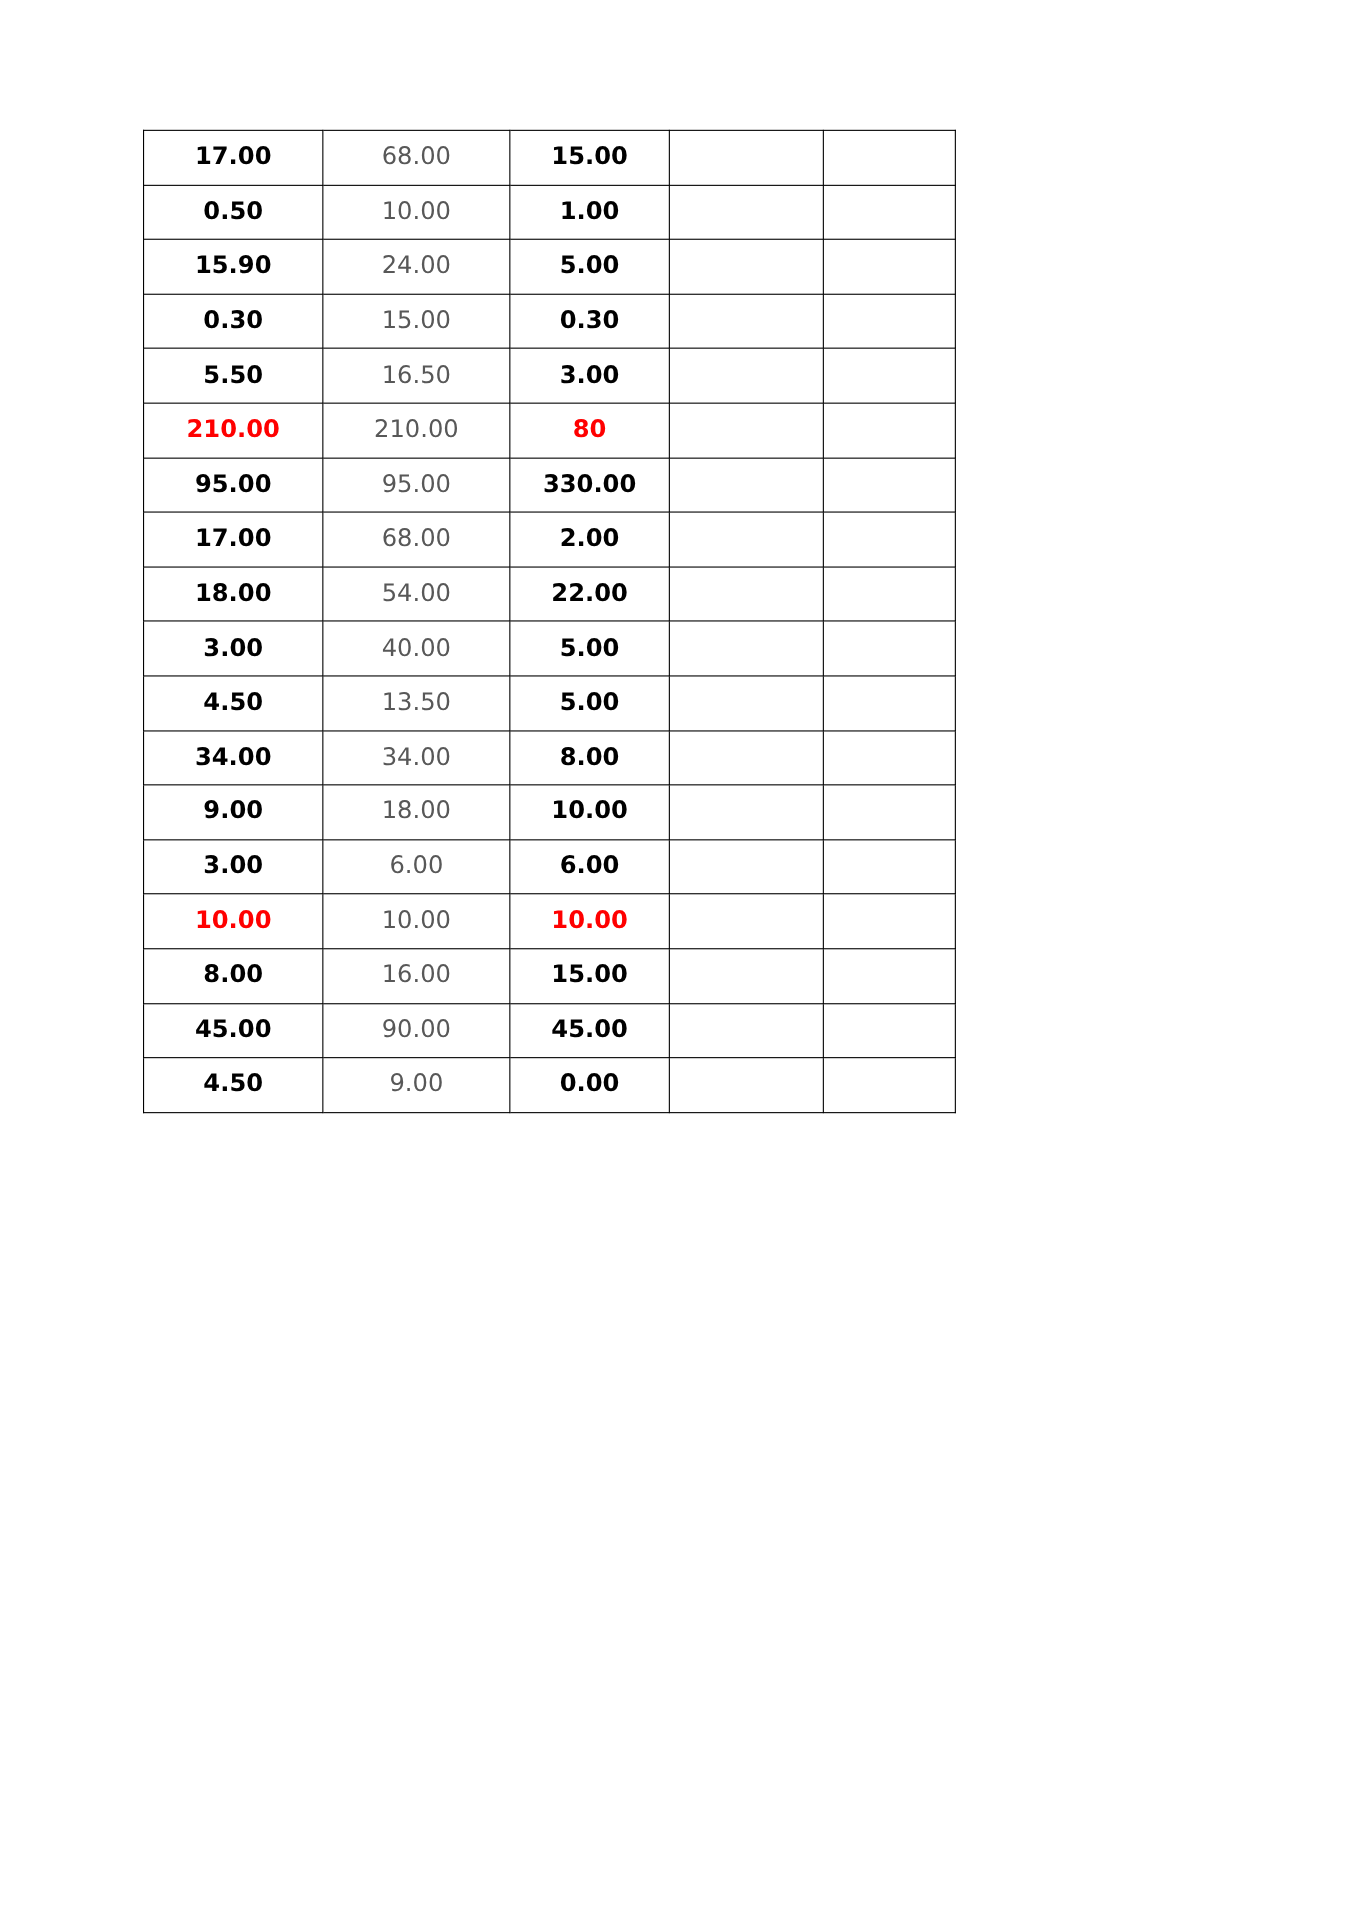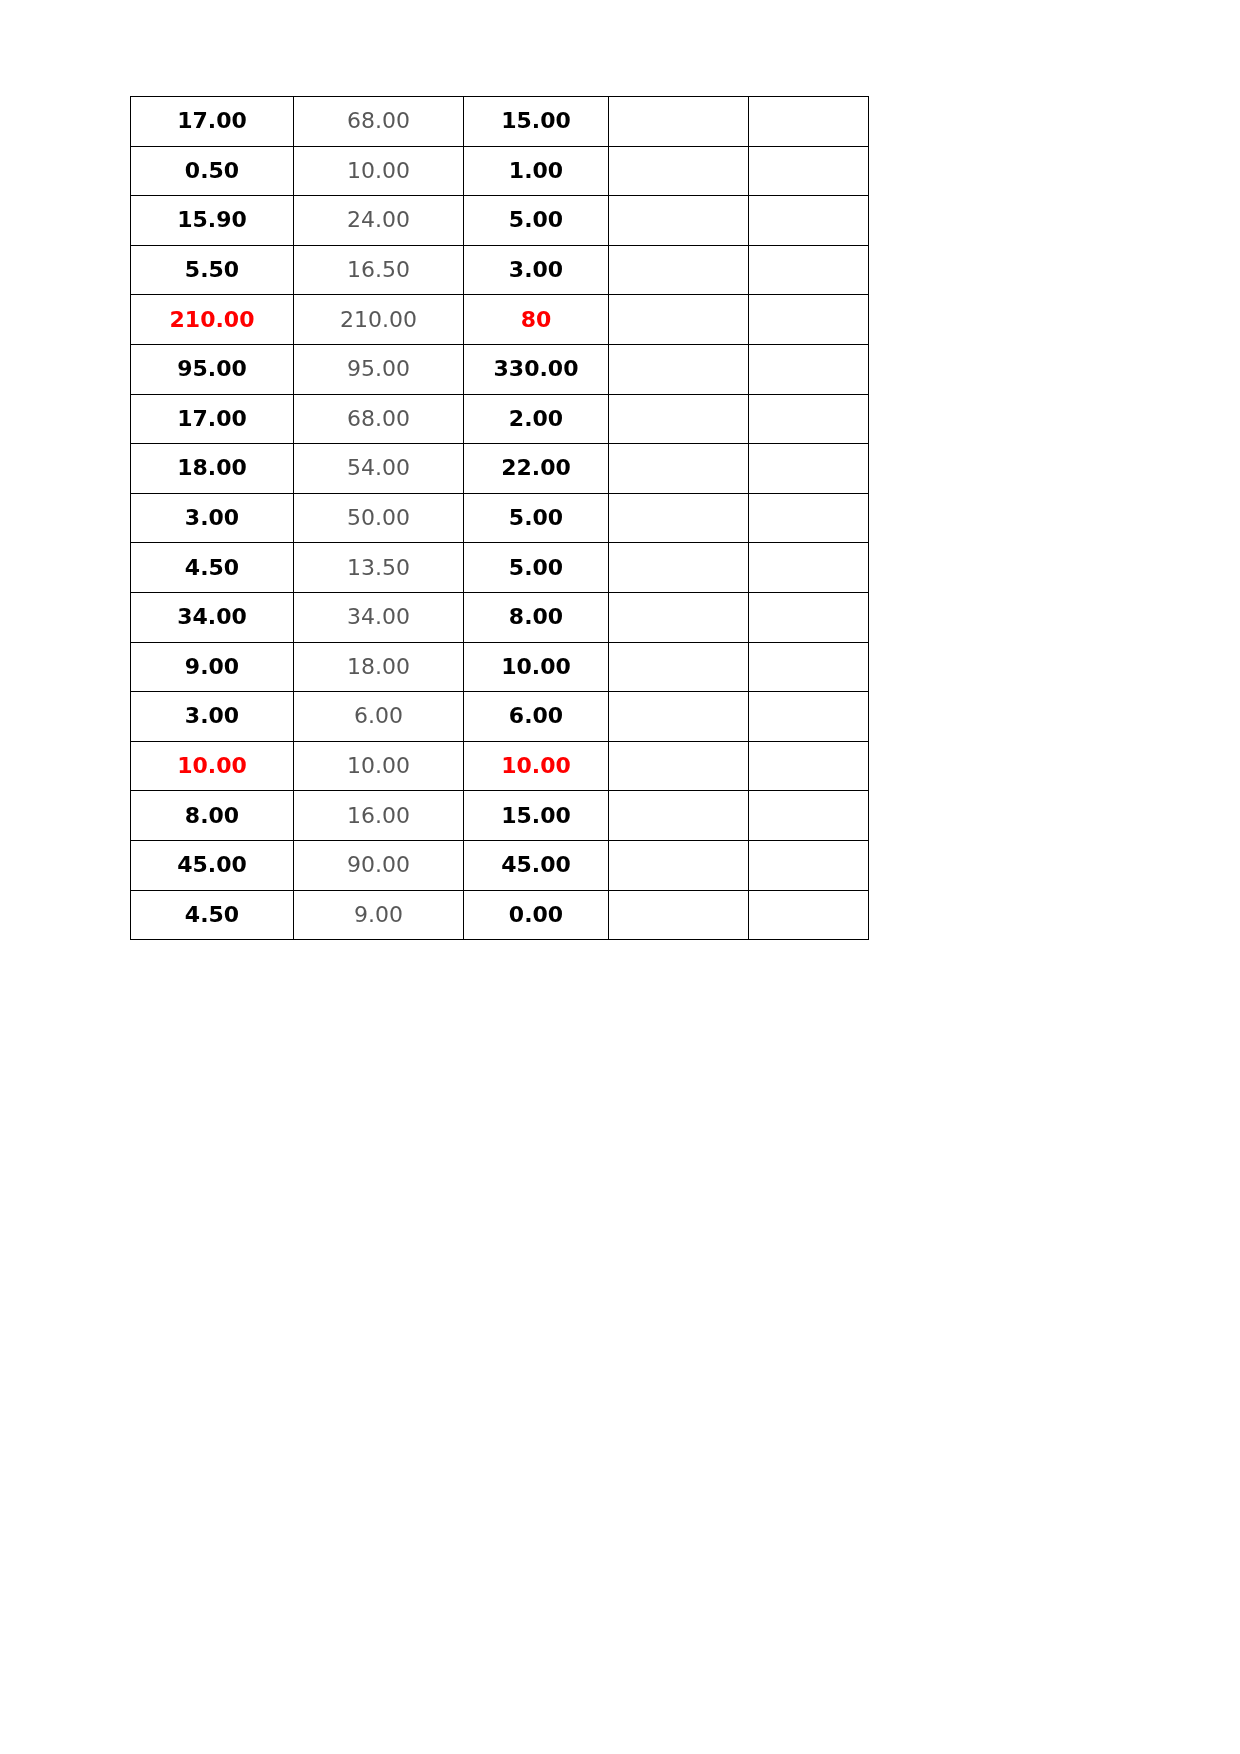--- a/index.html
+++ b/index.html
@@ -20,21 +20,21 @@
     left: 0;
     top: 0;
     width: 1240px;
     height: 1754px;
     background: #ffffff;
   }
 
   #value-table {
     position: absolute;
     left: 130px;
-    top: 96px;
+    top: 118px;
     width: 738px;
     border-collapse: collapse;
     table-layout: fixed;
   }
 
   #value-table col.c1 { width: 163px; }
   #value-table col.c2 { width: 170px; }
   #value-table col.c3 { width: 145px; }
   #value-table col.c4 { width: 140px; }
   #value-table col.c5 { width: 120px; }
@@ -103,20 +103,27 @@
           <td class="col-e"></td>
         </tr>
         <tr>
           <td class="col-a">15.90</td>
           <td class="col-b">24.00</td>
           <td class="col-c">5.00</td>
           <td class="col-d"></td>
           <td class="col-e"></td>
         </tr>
         <tr>
+          <td class="col-a">0.30</td>
+          <td class="col-b">15.00</td>
+          <td class="col-c">0.30</td>
+          <td class="col-d"></td>
+          <td class="col-e"></td>
+        </tr>
+        <tr>
           <td class="col-a">5.50</td>
           <td class="col-b">16.50</td>
           <td class="col-c">3.00</td>
           <td class="col-d"></td>
           <td class="col-e"></td>
         </tr>
         <tr>
           <td class="col-a is-red">210.00</td>
           <td class="col-b">210.00</td>
           <td class="col-c is-red">80</td>
@@ -139,21 +146,21 @@
         </tr>
         <tr>
           <td class="col-a">18.00</td>
           <td class="col-b">54.00</td>
           <td class="col-c">22.00</td>
           <td class="col-d"></td>
           <td class="col-e"></td>
         </tr>
         <tr>
           <td class="col-a">3.00</td>
-          <td class="col-b">50.00</td>
+          <td class="col-b">40.00</td>
           <td class="col-c">5.00</td>
           <td class="col-d"></td>
           <td class="col-e"></td>
         </tr>
         <tr>
           <td class="col-a">4.50</td>
           <td class="col-b">13.50</td>
           <td class="col-c">5.00</td>
           <td class="col-d"></td>
           <td class="col-e"></td>

